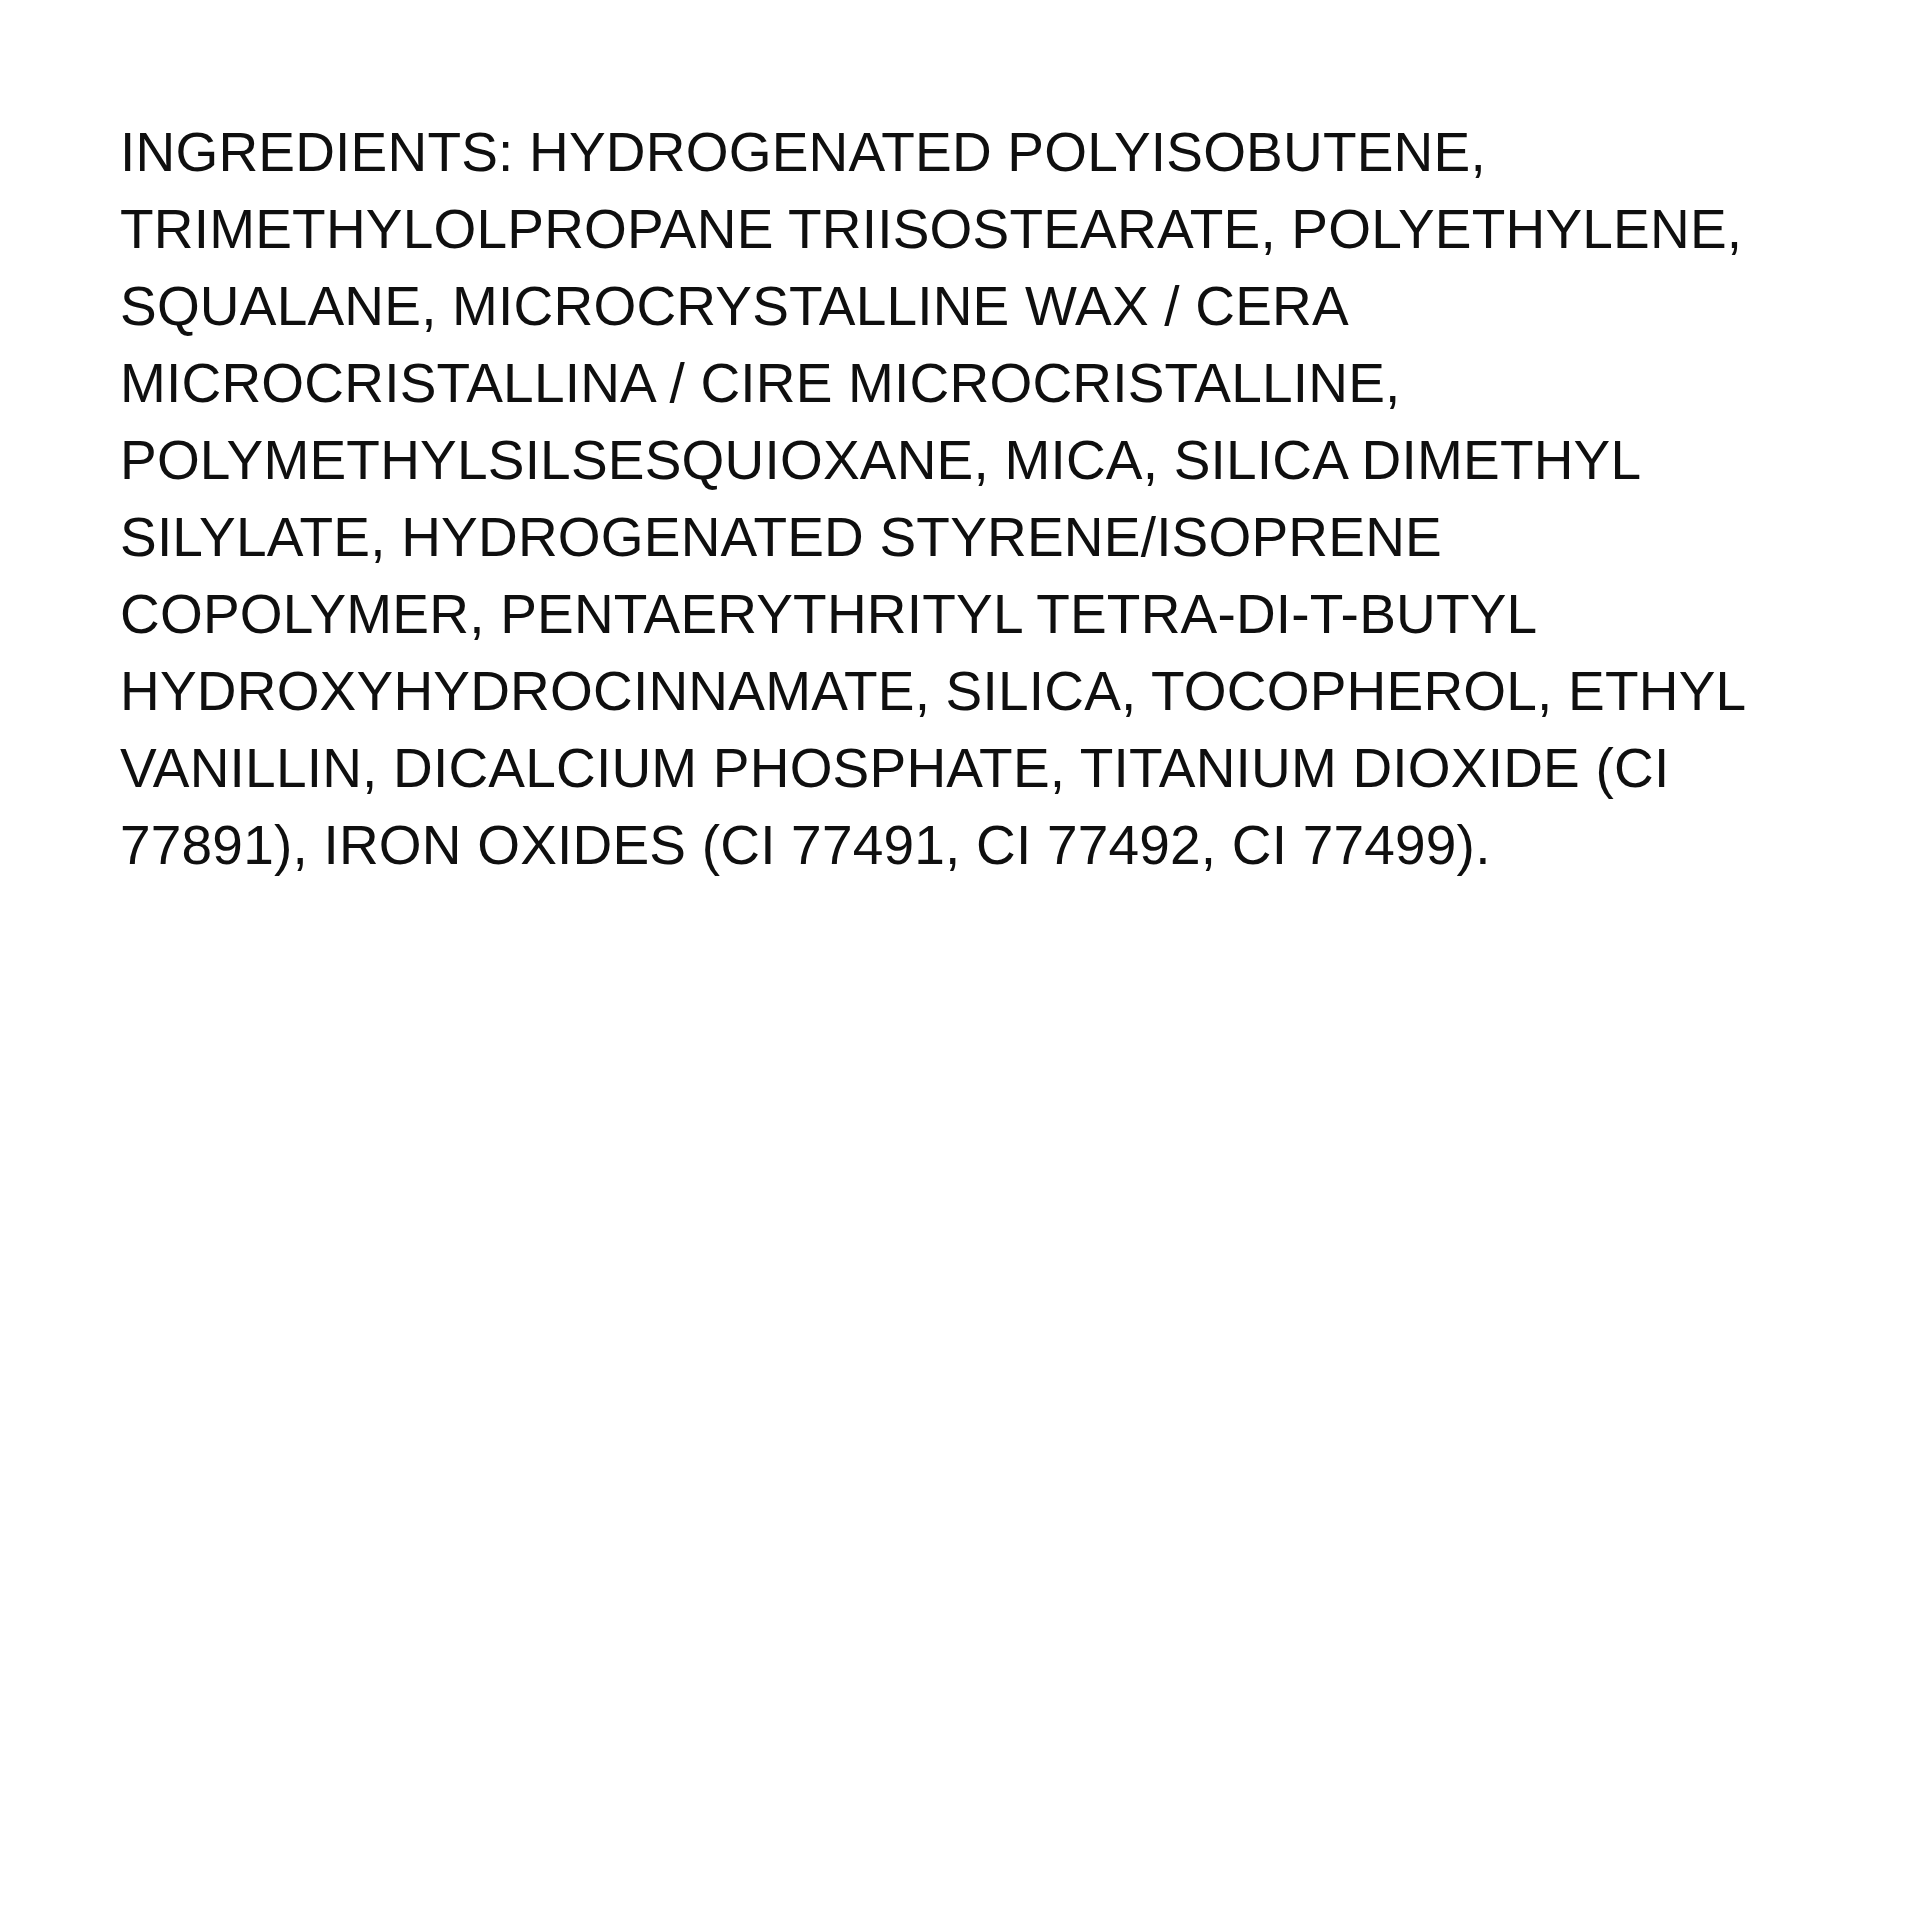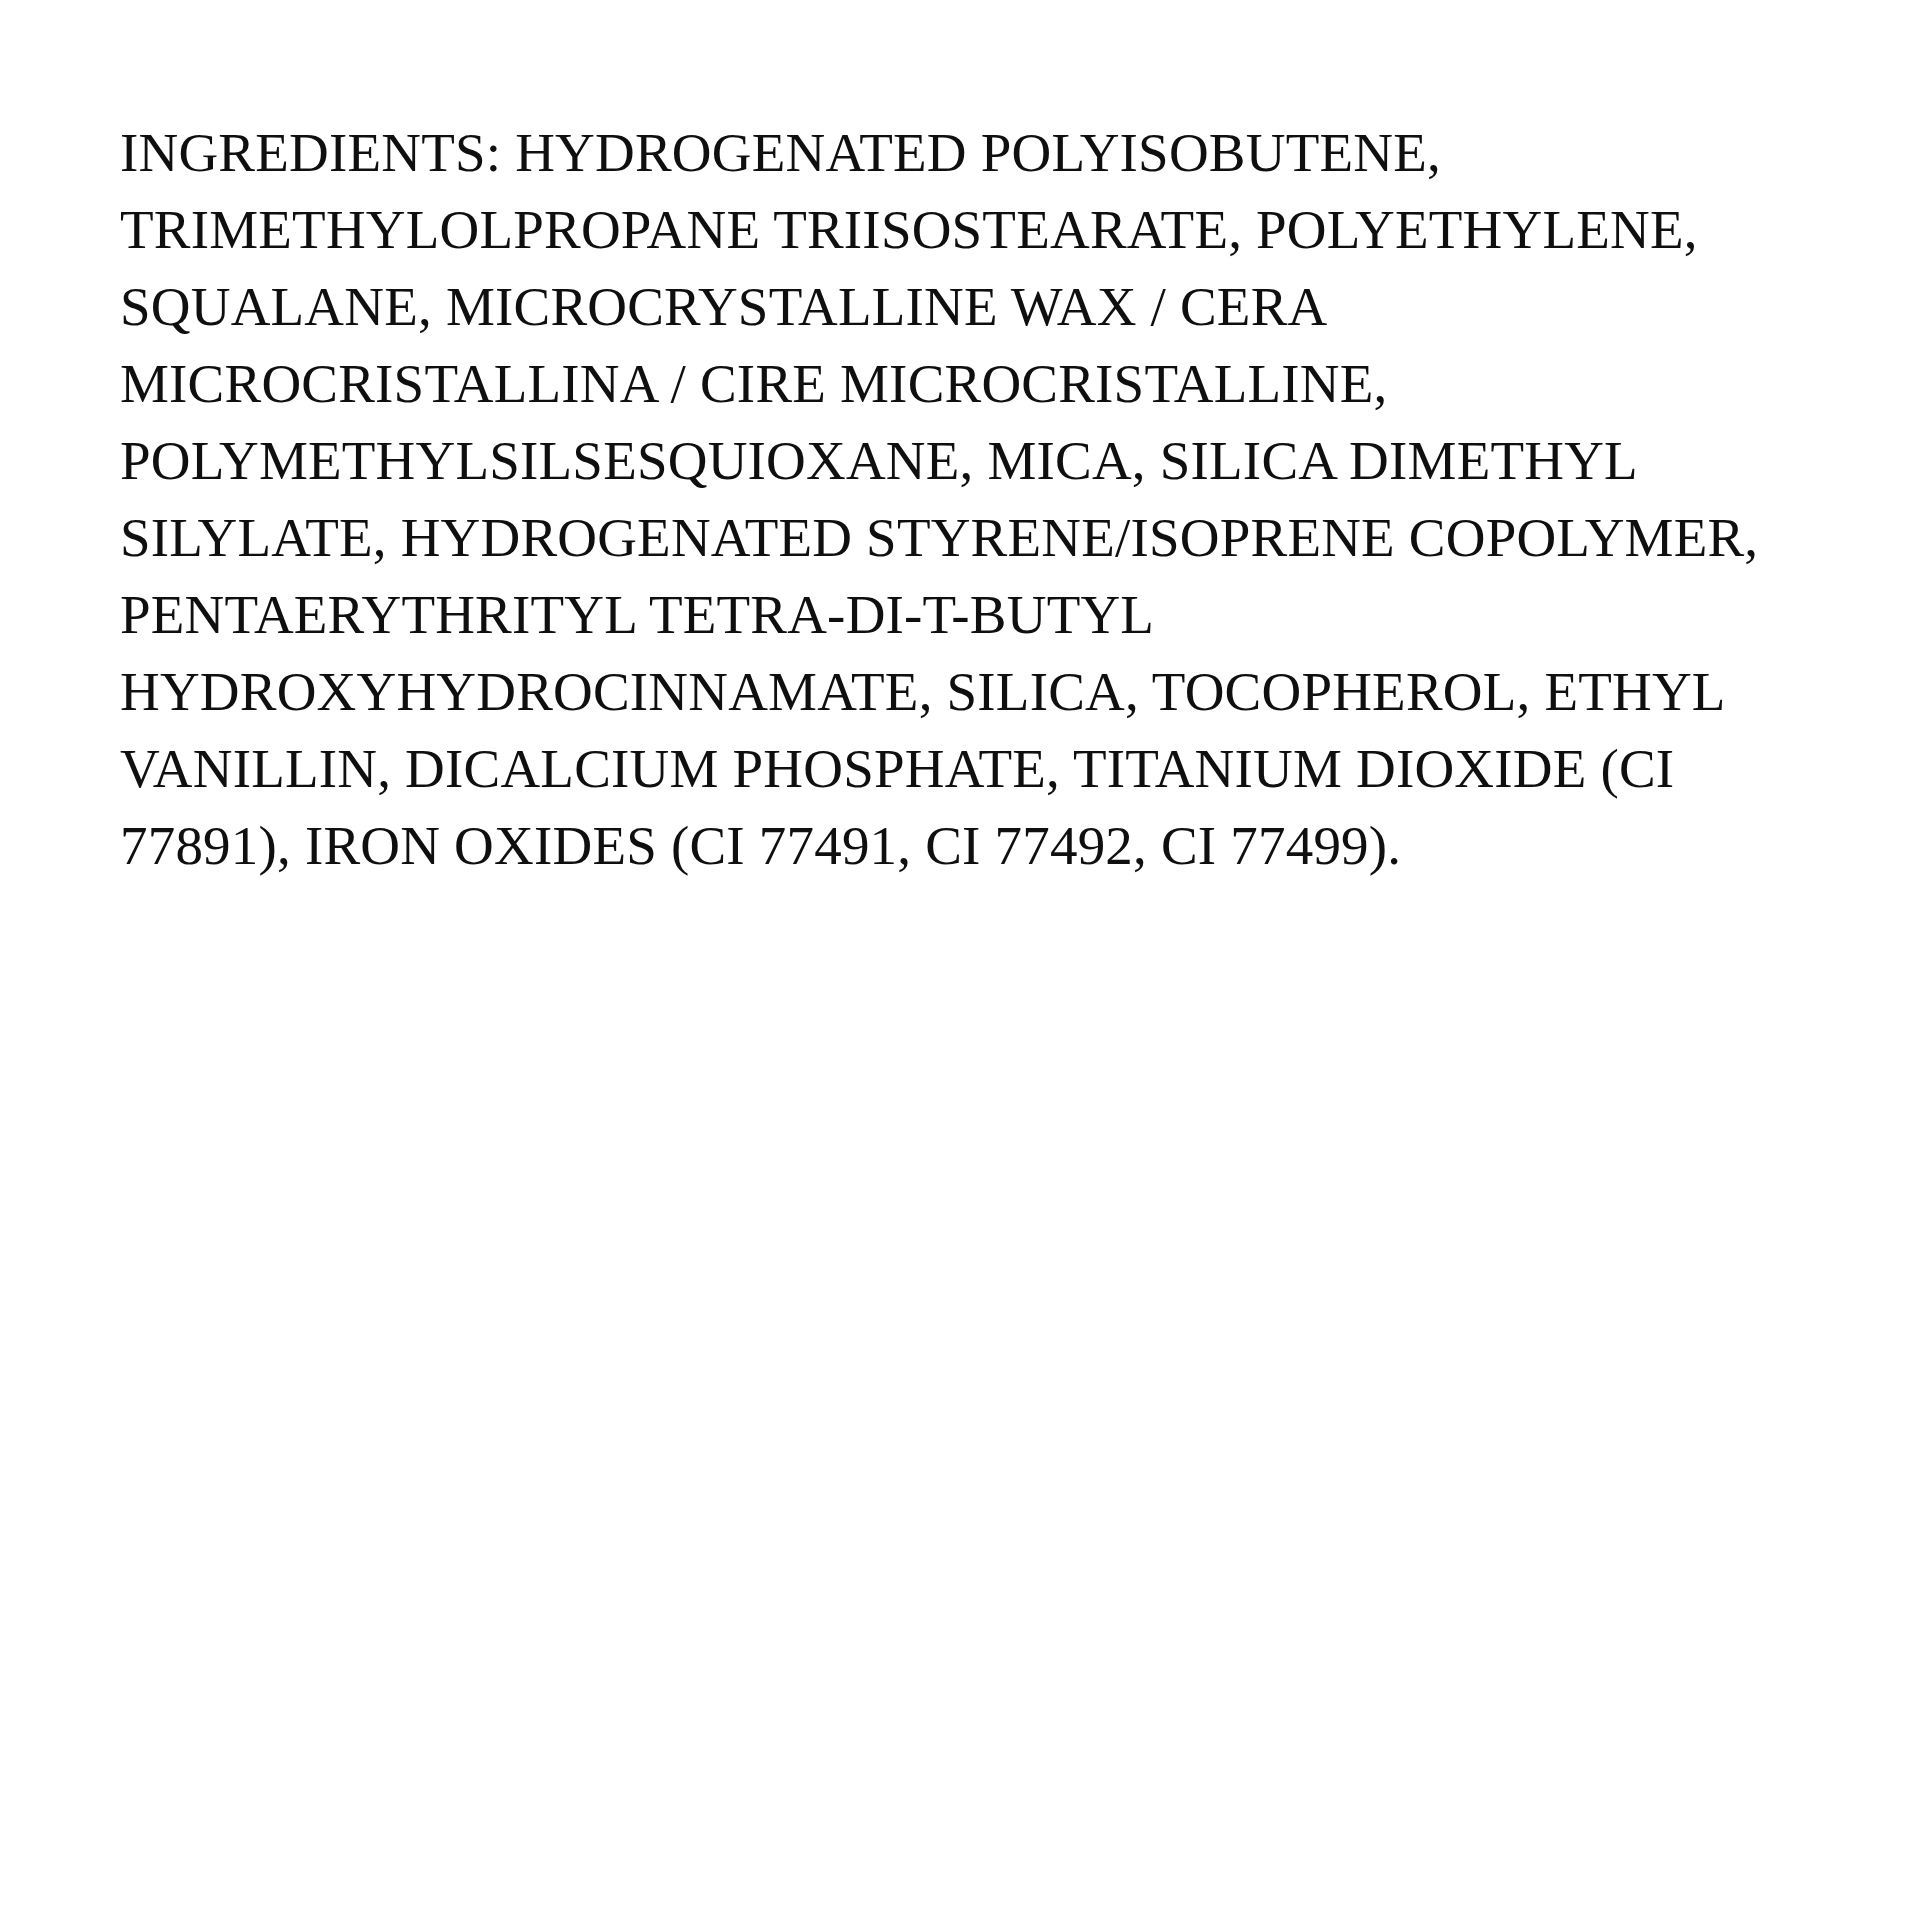--- a/index.html
+++ b/index.html
@@ -20,21 +20,21 @@
     background: #ffffff;
     box-sizing: border-box;
   }
   .ingredients-block {
     position: absolute;
     left: 120px;
     top: 114px;
     width: 1641px;
   }
   .ingredients-text {
-    font-family: Liberation Serif, serif;
+    font-family: Liberation Sans, sans-serif;
     font-size: 55px;
     line-height: 77px;
     letter-spacing: 0.2px;
     color: #0f0f0f;
     font-weight: 400;
     white-space: pre-wrap;
     word-break: normal;
     margin: 0;
   }
 </style>

